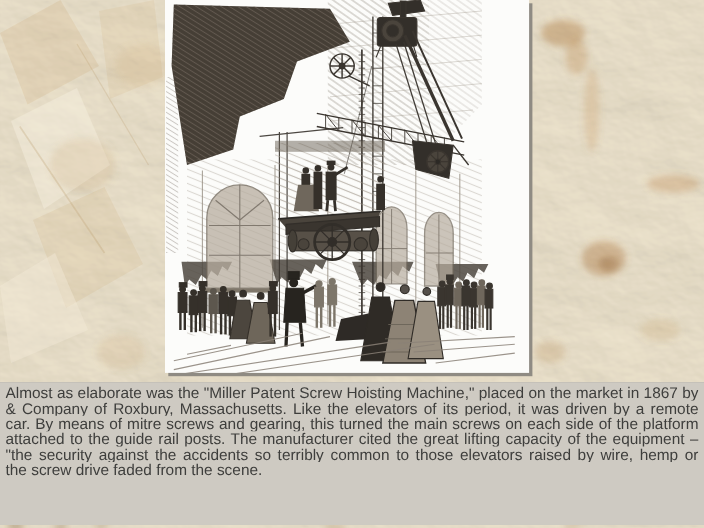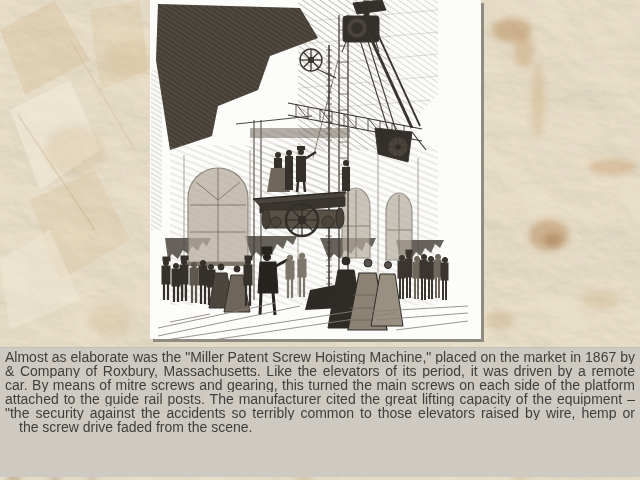--- a/index.html
+++ b/index.html
@@ -17,21 +17,21 @@
   #caption{
     position:absolute;left:0;top:347px;width:640px;height:130px;
     background:#cecac2;border-top:1px solid #c3bfb7;
     box-sizing:border-box;padding:2px 5px 0 5px;
     color:#3e3e3c;font-size:14px;line-height:14.1px;z-index:3;
   }
   .cap-line{
     text-align:justify;text-align-last:justify;
     height:14.1px;overflow:hidden;white-space:normal;
   }
-  .cap-line.last{text-align-last:left;margin-left:14px;}
+  .cap-line.last{text-align-last:left;}
 </style>
 </head>
 <body>
 
 <svg id="paper" width="640" height="480" viewBox="0 0 640 480">
   <defs>
     <filter id="crumple" x="0" y="0" width="100%" height="100%">
       <feTurbulence type="fractalNoise" baseFrequency="0.011 0.015" numOctaves="5" seed="8" result="n"></feTurbulence>
       <feDiffuseLighting in="n" lighting-color="#f2ead7" surfaceScale="2.6" diffuseConstant="1.05">
         <feDistantLight azimuth="120" elevation="58"></feDistantLight>

